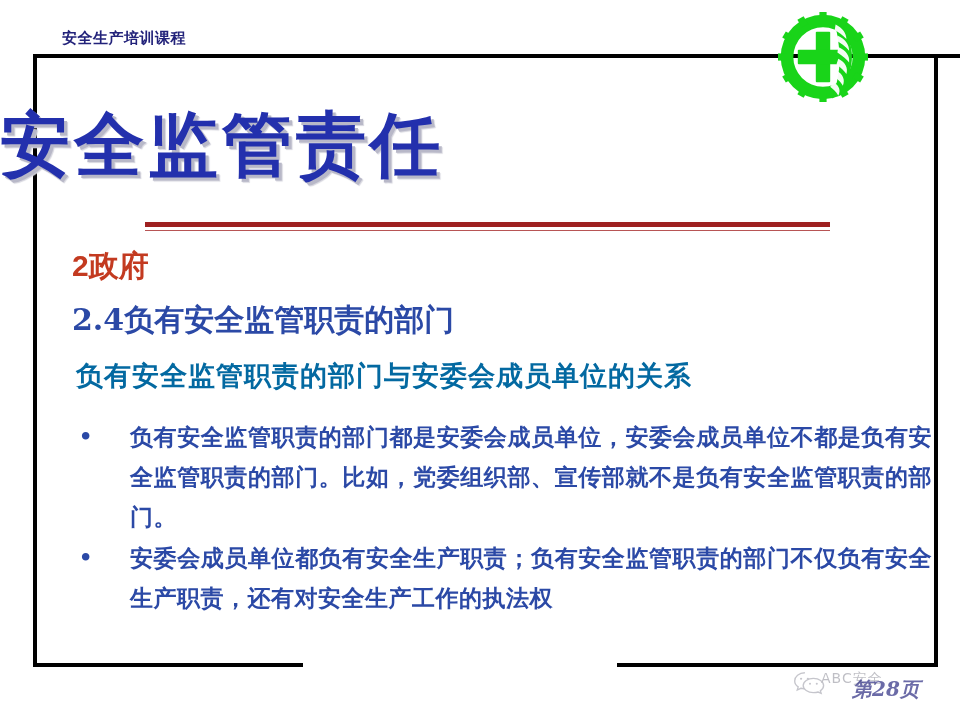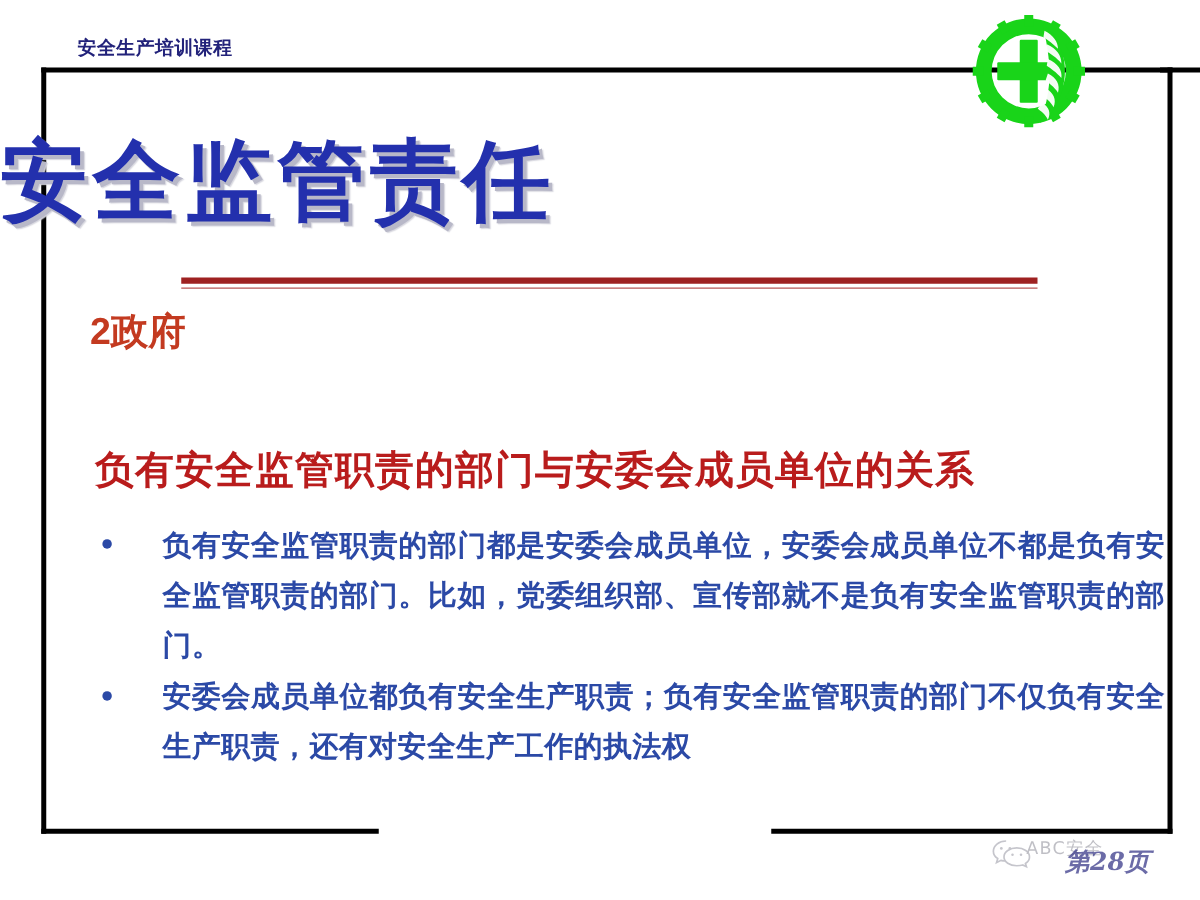--- a/index.html
+++ b/index.html
@@ -154,23 +154,23 @@
     color: #2b49a6;
     white-space: nowrap;
   }
 
   .line-subheading {
     position: absolute;
     left: 76px;
     top: 358px;
     font-family: "DejaVu Serif", "Liberation Serif", serif;
     font-weight: bold;
-    font-size: 31px;
+    font-size: 27px;
     line-height: 36px;
-    color: #b91c1c;
+    color: #0369a1;
     letter-spacing: 1px;
     white-space: nowrap;
   }
 
   .bullet-row {
     position: absolute;
     left: 72px;
     width: 860px;
     display: flex;
     align-items: flex-start;
@@ -324,20 +324,21 @@
 
   <div class="slide-title">安全监管责任</div>
 
   <div class="title-rule"></div>
   <div class="title-rule-thin"></div>
 
   <div class="body-area">
 
     <div class="line-heading-red">2政府</div>
 
+    <div class="line-heading-blue">2.4负有安全监管职责的部门</div>
 
     <div class="line-subheading">负有安全监管职责的部门与安委会成员单位的关系</div>
 
     <div class="bullet-row b1">
       <div class="bullet-dot">•</div>
       <div class="bullet-text">负有安全监管职责的部门都是安委会成员单位，安委会成员单位不都是负有安全监管职责的部门。比如，党委组织部、宣传部就不是负有安全监管职责的部门。</div>
     </div>
 
     <div class="bullet-row b2">
       <div class="bullet-dot">•</div>

